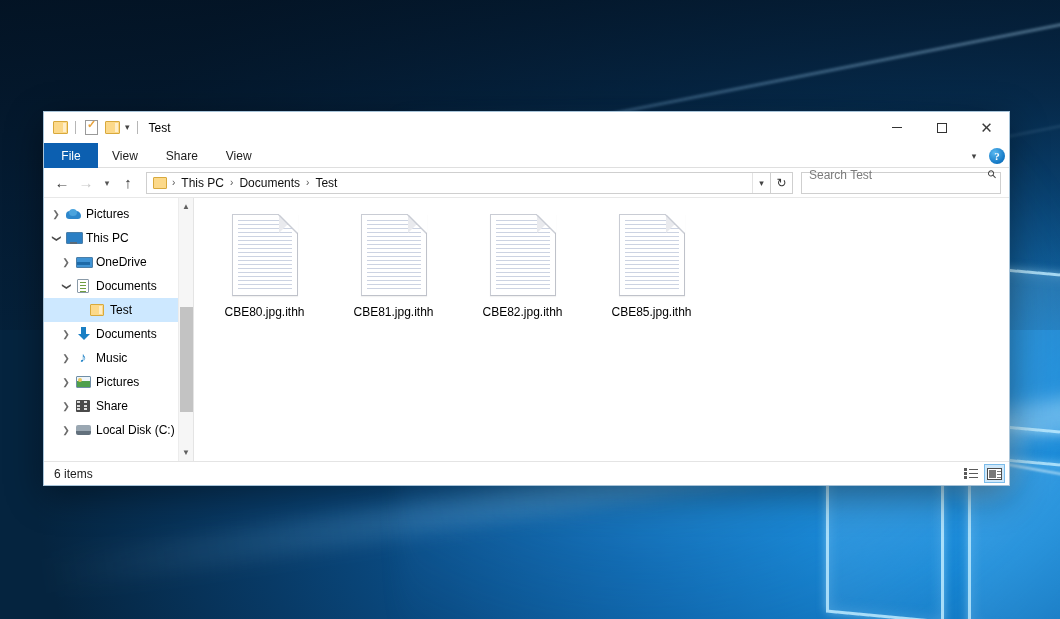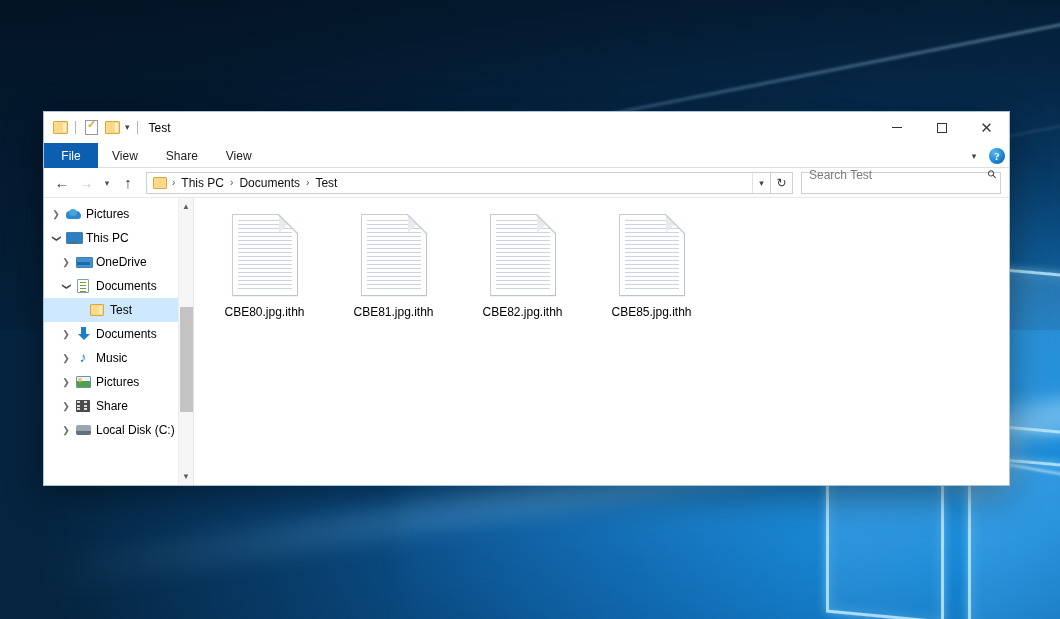--- a/index.html
+++ b/index.html
@@ -554,15 +554,26 @@
               <div class="doc-fold-tri"></div>
               <div class="doc-fold"></div>
             </div>
             <div class="file-name">CBE85.jpg.ithh</div>
           </div>
 
         </div>
       </div>
     </div>
 
+    <div class="statusbar">
+      <span>6 items</span>
+      <div class="status-views">
+        <div class="vbtn">
+          <span class="ico-details"></span>
+        </div>
+        <div class="vbtn active">
+          <span class="ico-large"></span>
+        </div>
+      </div>
+    </div>
 
   </div>
 </div>
 
 </body></html>

